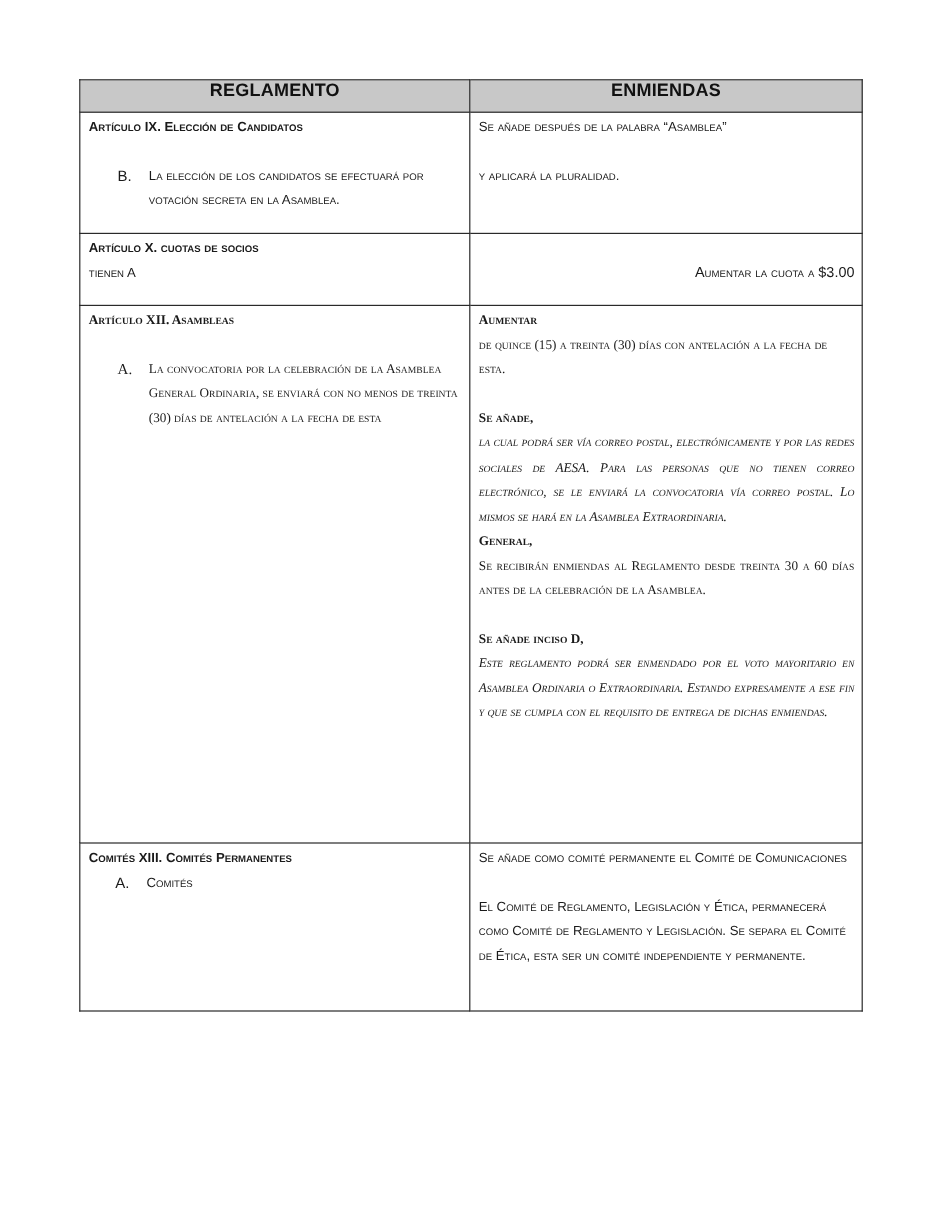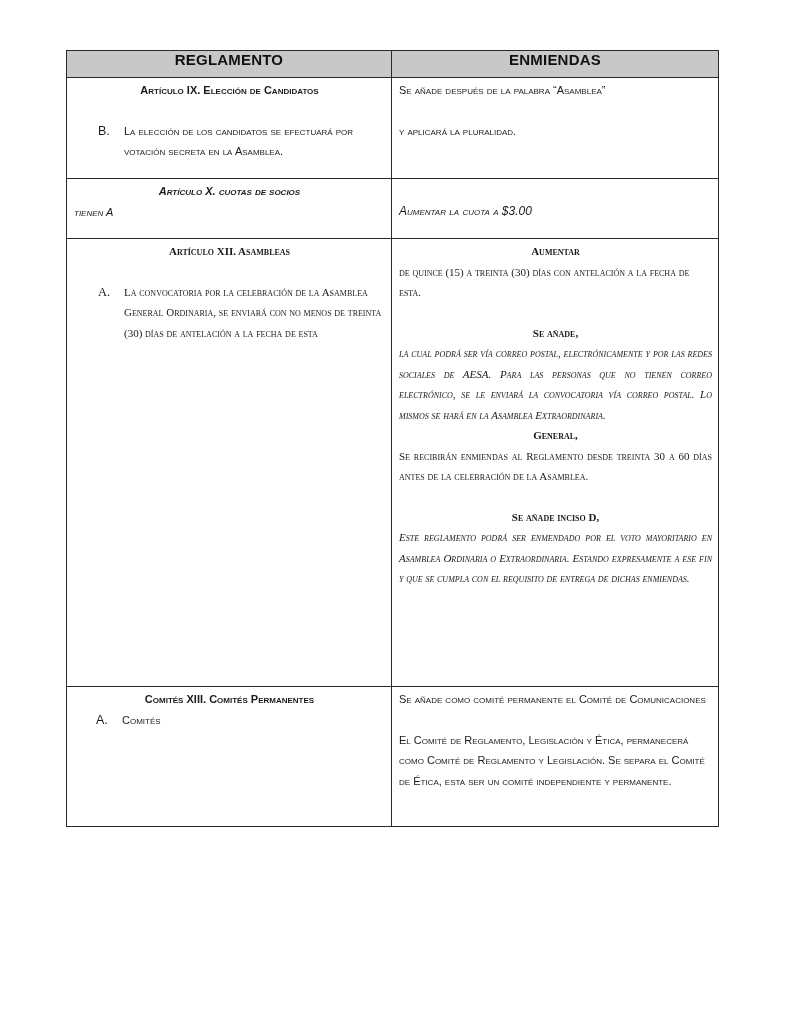--- a/index.html
+++ b/index.html
@@ -1,38 +1,38 @@
 <!DOCTYPE html>
 <html><head>
 <meta charset="utf-8">
 <style>
   html, body { margin: 0; padding: 0; background: #ffffff; }
   body { width: 791px; height: 1023px; position: relative; overflow: hidden;
          font-family: "Liberation Sans", sans-serif; color: #1a1a1a; }
   .page { position: absolute; left: 0; top: 0; width: 791px; height: 1023px; background: #fff; }
   table.amend {
-    position: absolute; left: 66px; top: 50px; width: 652px;
+    position: absolute; left: 66px; top: 66px; width: 652px;
     border-collapse: collapse; table-layout: fixed;
   }
   table.amend td, table.amend th {
     border: 1.3px solid #2a2a2a; vertical-align: top; padding: 0;
   }
   col.c1 { width: 325px; } col.c2 { width: 327px; }
   th.hd { background: #c8c8c8; height: 26px; font-size: 15px; font-weight: bold;
           text-align: center; vertical-align: middle; letter-spacing: 0.2px; color: #111; }
   .cell { padding: 2px 6px 2px 7px; font-size: 11px; line-height: 20.5px; font-variant: small-caps; }
-  .b { font-weight: bold; text-align: center; }
+  .b { font-weight: bold; }
   .it { font-style: italic; }
   .just { text-align: justify; }
   .big { font-size: 13px; }
   .item { display: flex; margin-left: 24px; }
   .item .mk { width: 26px; flex: none; font-size: 12.5px; }
   .item .tx { flex: 1; }
   .gap { height: 20px; }
-  .r1 { height: 101px; } .r2 { height: 60px; font-style: italic; } .r3 { height: 448px; font-family: Liberation Serif, serif; } .r4 { height: 140px; }
+  .r1 { height: 101px; } .r2 { height: 60px; } .r3 { height: 448px; font-family: Liberation Serif, serif; } .r4 { height: 140px; }
 </style>
 </head>
 <body>
 
 <div class="page">
 <table class="amend">
   <colgroup>
         <col class="c1">
         <col class="c2">
       </colgroup>
@@ -65,21 +65,21 @@
     </tr>
 
     <tr class="r2">
       <td>
         <div class="cell">
           <div class="b">Artículo X. cuotas de socios</div>
           <div>tienen A</div>
         </div>
       </td>
       <td>
-        <div class="cell" style="padding-top:22px;">
+        <div class="cell" style="padding-top:22px;text-align:right;">
           <div class="big" style="font-size:12px">Aumentar la cuota a $3.00</div>
         </div>
       </td>
     </tr>
 
     <tr class="r3">
       <td>
         <div class="cell">
           <div class="b">Artículo XII.  Asambleas</div>
           <div class="gap"></div>

